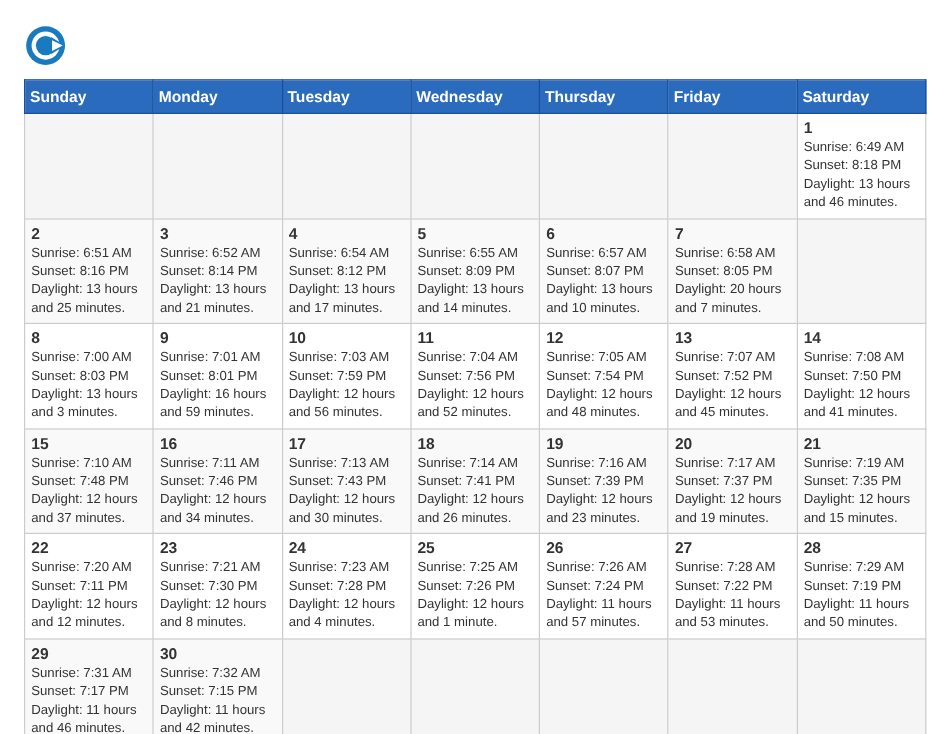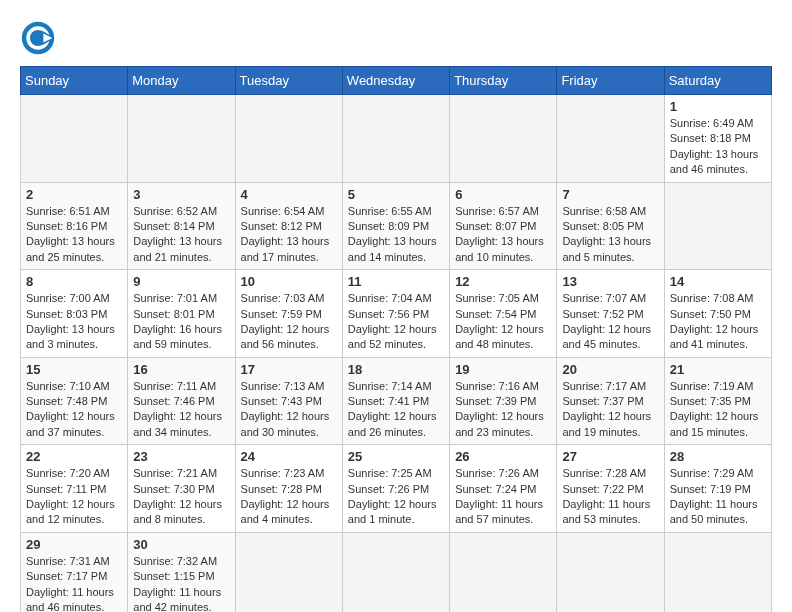--- a/index.html
+++ b/index.html
@@ -48,21 +48,21 @@
     }
     .calendar {
       width: 100%;
       border-collapse: collapse;
       table-layout: fixed;
     }
     .calendar th {
       background-color: #2a6bbd;
       color: #fff;
       font-size: 13px;
-      font-weight: normal;
+      font-weight: bold;
       padding: 6px 4px;
       text-align: left;
       border: 1px solid #1a4e9a;
     }
     .calendar td {
       vertical-align: top;
       border: 1px solid #ccc;
       padding: 4px 5px;
       font-size: 10px;
       color: #333;
@@ -179,21 +179,21 @@
           <div>Sunrise: 6:57 AM</div>
           <div>Sunset: 8:07 PM</div>
           <div>Daylight: 13 hours and 10 minutes.</div>
         </div>
       </td>
         <td>
         <span class="day-number">7</span>
         <div class="day-info">
           <div>Sunrise: 6:58 AM</div>
           <div>Sunset: 8:05 PM</div>
-          <div>Daylight: 13 hours and 5 minutes.</div>
+          <div>Daylight: 20 hours and 7 minutes.</div>
         </div>
       </td>
         <td class="empty"></td>
       </tr>
       <tr>
         <td>
         <span class="day-number">8</span>
         <div class="day-info">
           <div>Sunrise: 7:00 AM</div>
           <div>Sunset: 8:03 PM</div>
@@ -371,21 +371,21 @@
         <div class="day-info">
           <div>Sunrise: 7:31 AM</div>
           <div>Sunset: 7:17 PM</div>
           <div>Daylight: 11 hours and 46 minutes.</div>
         </div>
       </td>
         <td>
         <span class="day-number">30</span>
         <div class="day-info">
           <div>Sunrise: 7:32 AM</div>
-          <div>Sunset: 1:15 PM</div>
+          <div>Sunset: 7:15 PM</div>
           <div>Daylight: 11 hours and 42 minutes.</div>
         </div>
       </td>
         <td class="empty"></td>
         <td class="empty"></td>
         <td class="empty"></td>
         <td class="empty"></td>
         <td class="empty"></td>
       </tr>
     </tbody>

